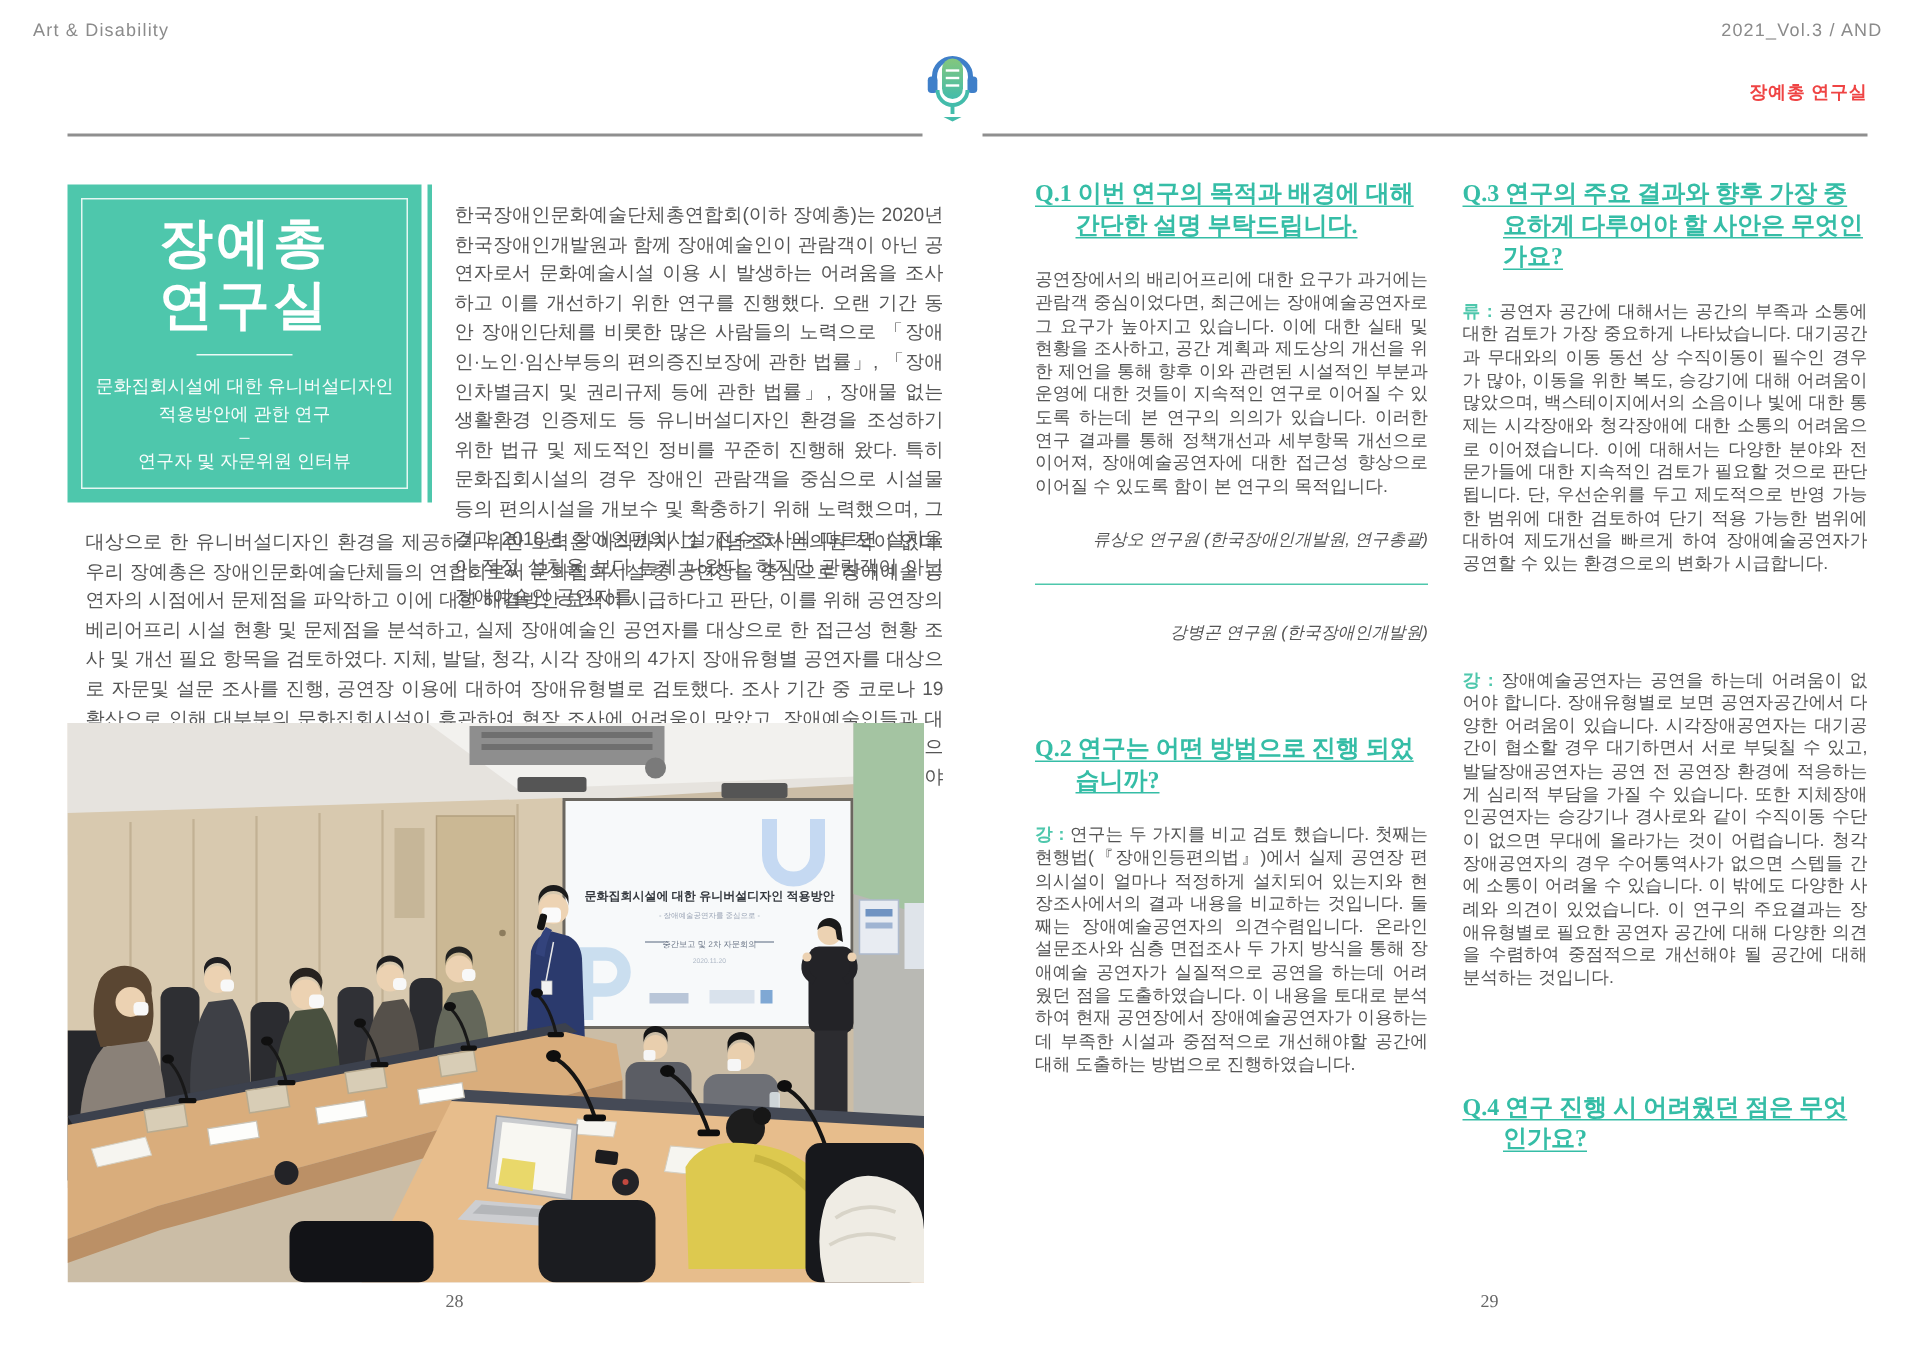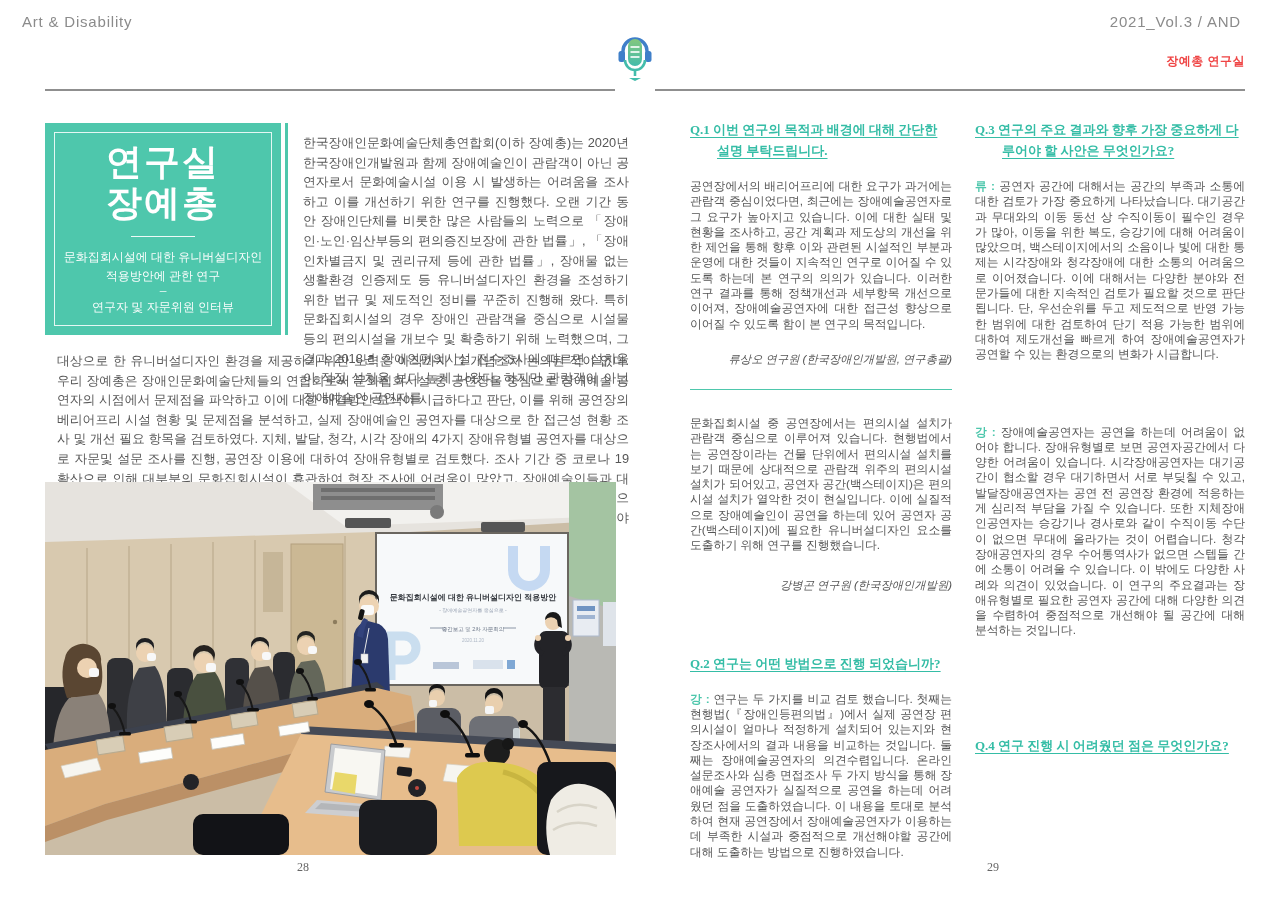--- a/index.html
+++ b/index.html
@@ -1,22 +1,22 @@
 <!DOCTYPE html>
 <html><head>
 <meta charset="utf-8">
 <style>
   html,body{margin:0;padding:0;background:#ffffff;}
   body{width:1270px;height:897px;position:relative;overflow:hidden;
        font-family:"Liberation Sans","DejaVu Sans",sans-serif;color:#565656;}
   .abs{position:absolute;}
   
-  .hdr{font-size:15px;letter-spacing:.8px;color:#8b8b8b;top:13px;}
+  .hdr{font-size:12px;letter-spacing:.8px;color:#8b8b8b;top:13px;}
   .hdr-l{left:22px;}
-  .hdr-r{right:29px;margin-left:44px;}
+  .hdr-r{right:15px;margin-left:44px;}
   .logo{left:616px;top:32px;}
   .section-label{right:25px;top:53px;font-size:12px;font-weight:bold;color:#ef4444;letter-spacing:.5px;}
   .rule{top:89px;height:2px;background:#8f8f8f;}
   .rule-l{left:45px;width:570px;}
   .rule-r{left:655px;width:590px;}
   
   .title-box{left:45px;top:123px;width:236px;height:212px;background:#4ec7ac;}
   .tb-inner{position:absolute;left:9px;top:9px;right:9px;bottom:9px;border:1px solid rgba(255,255,255,.85);
             display:flex;flex-direction:column;align-items:center;justify-content:center;text-align:center;color:#fff;}
   .tb-big{font-size:36px;font-weight:800;line-height:1.14;letter-spacing:2px;}
@@ -31,29 +31,29 @@
   
   .photo{left:45px;top:482px;}
   
   .pn{font-family:"Liberation Serif","DejaVu Serif",serif;font-size:12px;color:#666;top:860px;}
   .pn-l{left:297px;}
   .pn-r{left:947px;margin-left:40px;}
   
   .col{position:absolute;top:119px;}
   .col1{left:690px;width:262px;}
   .col2{left:975px;width:270px;}
-  .q{font-family:"Liberation Serif","DejaVu Serif",serif;font-size:13px;font-weight:bold;color:#35bda6;
+  .q{font-family:"Liberation Serif","DejaVu Serif",serif;font-size:16px;font-weight:bold;color:#35bda6;
      line-height:21px;margin:0;padding-left:27px;text-indent:-27px;
      text-decoration:underline;text-underline-offset:3px;text-decoration-thickness:1px;}
   .bp{font-size:11.8px;line-height:15.3px;text-align:justify;color:#555;margin:18px 0 0;}
   .att{font-style:italic;font-size:11.3px;text-align:right;color:#555;margin-top:20px;}
   .thr{height:1px;background:#4ec7ac;margin-top:22px;}
   .sp{color:#4ec7ac;font-weight:bold;}
   .mt24{margin-top:24px;}.mt26{margin-top:26px;}.mt60{margin-top:60px;}
-  .mt62{margin-top:62px;}.mt72{margin-top:96px;}.mt16{margin-top:16px;}
+  .mt62{margin-top:62px;}.mt72{margin-top:68px;}.mt16{margin-top:16px;}
 </style>
 </head>
 <body>
 
 <div>
 
   <div class="abs hdr hdr-l">Art &amp; Disability</div>
   <div class="abs hdr hdr-r">2021_Vol.3 / AND</div>
   <svg class="abs logo" width="38" height="50" viewBox="0 0 38 50">
     <defs>
@@ -74,22 +74,22 @@
     <path d="M9 28 a10 10 0 0 0 20 0" fill="none" stroke="#43bcab" stroke-width="2.6"></path>
     <line x1="19" y1="38.5" x2="19" y2="44" stroke="#43bcab" stroke-width="2.6"></line>
     <path d="M13 46 h12 l-6 3 z" fill="#43bcab"></path>
   </svg>
   <div class="abs section-label">장예총 연구실</div>
   <div class="abs rule rule-l"></div>
   <div class="abs rule rule-r"></div>
 
   <div class="abs title-box">
     <div class="tb-inner">
+      <div class="tb-big">장예총</div>
       <div class="tb-big">연구실</div>
-      <div class="tb-big">장예총</div>
       <div class="tb-div"></div>
       <div class="tb-sub">문화집회시설에 대한 유니버설디자인</div>
       <div class="tb-sub">적용방안에 관한 연구</div>
       <div class="tb-sub tb-dash">–</div>
       <div class="tb-sub">연구자 및 자문위원 인터뷰</div>
     </div>
   </div>
   <div class="abs teal-vrule"></div>
 
   <p class="abs intro intro-col">한국장애인문화예술단체총연합회(이하 장예총)는 2020년 한국장애인개발원과 함께 장애예술인이 관람객이 아닌 공연자로서 문화예술시설 이용 시 발생하는 어려움을 조사하고 이를 개선하기 위한 연구를 진행했다. 오랜 기간 동안 장애인단체를 비롯한 많은 사람들의 노력으로 「장애인·노인·임산부등의 편의증진보장에 관한 법률」, 「장애인차별금지 및 권리규제 등에 관한 법률」, 장애물 없는 생활환경 인증제도 등 유니버설디자인 환경을 조성하기 위한 법규 및 제도적인 정비를 꾸준히 진행해 왔다. 특히 문화집회시설의 경우 장애인 관람객을 중심으로 시설물 등의 편의시설을 개보수 및 확충하기 위해 노력했으며, 그 결과 2018년 장애인편의시설 전수조사에 따르면 설치율이 적정 설치율 보다 높게 나왔다. 하지만 관람객이 아닌 장애예술인 공연자를</p>
@@ -316,21 +316,20 @@
   </svg>
 
   <div class="abs pn pn-l">28</div>
   <div class="abs pn pn-r">29</div>
 
   <div class="col col1">
     <h3 class="q">Q.1 이번 연구의 목적과 배경에 대해 간단한 설명 부탁드립니다.</h3>
     <p class="bp">공연장에서의 배리어프리에 대한 요구가 과거에는 관람객 중심이었다면, 최근에는 장애예술공연자로 그 요구가 높아지고 있습니다. 이에 대한 실태 및 현황을 조사하고, 공간 계획과 제도상의 개선을 위한 제언을 통해 향후 이와 관련된 시설적인 부분과 운영에 대한 것들이 지속적인 연구로 이어질 수 있도록 하는데 본 연구의 의의가 있습니다. 이러한 연구 결과를 통해 정책개선과 세부항목 개선으로 이어져, 장애예술공연자에 대한 접근성 향상으로 이어질 수 있도록 함이 본 연구의 목적입니다.</p>
     <div class="att">류상오 연구원 (한국장애인개발원, 연구총괄)</div>
     <div class="thr"></div>
-    <p class="bp mt26">문화집회시설 중 공연장에서는 편의시설 설치가 관람객 중심으로 이루어져 있습니다. 현행법에서는 공연장이라는 건물 단위에서 편의시설 설치를 보기 때문에 상대적으로 관람객 위주의 편의시설 설치가 되어있고, 공연자 공간(백스테이지)은 편의시설 설치가 열악한 것이 현실입니다. 이에 실질적으로 장애예술인이 공연을 하는데 있어 공연자 공간(백스테이지)에 필요한 유니버설디자인 요소를 도출하기 위해 연구를 진행했습니다.</p>
     <div class="att mt24">강병곤 연구원 (한국장애인개발원)</div>
     <h3 class="q mt60">Q.2 연구는 어떤 방법으로 진행 되었습니까?</h3>
     <p class="bp"><span class="sp">강 : </span><span>연구는 두 가지를 비교 검토 했습니다. 첫째는 현행법(『장애인등편의법』)에서 실제 공연장 편의시설이 얼마나 적정하게 설치되어 있는지와 현장조사에서의 결과 내용을 비교하는 것입니다. 둘째는 장애예술공연자의 의견수렴입니다. 온라인 설문조사와 심층 면접조사 두 가지 방식을 통해 장애예술 공연자가 실질적으로 공연을 하는데 어려웠던 점을 도출하였습니다. 이 내용을 토대로 분석하여 현재 공연장에서 장애예술공연자가 이용하는 데 부족한 시설과 중점적으로 개선해야할 공간에 대해 도출하는 방법으로 진행하였습니다.</span></p>
   </div>
 
   <div class="col col2">
     <h3 class="q">Q.3 연구의 주요 결과와 향후 가장 중요하게 다루어야 할 사안은 무엇인가요?</h3>
     <p class="bp"><span class="sp">류 : </span><span>공연자 공간에 대해서는 공간의 부족과 소통에 대한 검토가 가장 중요하게 나타났습니다. 대기공간과 무대와의 이동 동선 상 수직이동이 필수인 경우가 많아, 이동을 위한 복도, 승강기에 대해 어려움이 많았으며, 백스테이지에서의 소음이나 빛에 대한 통제는 시각장애와 청각장애에 대한 소통의 어려움으로 이어졌습니다. 이에 대해서는 다양한 분야와 전문가들에 대한 지속적인 검토가 필요할 것으로 판단됩니다. 단, 우선순위를 두고 제도적으로 반영 가능한 범위에 대한 검토하여 단기 적용 가능한 범위에 대하여 제도개선을 빠르게 하여 장애예술공연자가 공연할 수 있는 환경으로의 변화가 시급합니다.</span></p>
     <p class="bp mt62"><span class="sp">강 : </span><span>장애예술공연자는 공연을 하는데 어려움이 없어야 합니다. 장애유형별로 보면 공연자공간에서 다양한 어려움이 있습니다. 시각장애공연자는 대기공간이 협소할 경우 대기하면서 서로 부딪칠 수 있고, 발달장애공연자는 공연 전 공연장 환경에 적응하는 게 심리적 부담을 가질 수 있습니다. 또한 지체장애인공연자는 승강기나 경사로와 같이 수직이동 수단이 없으면 무대에 올라가는 것이 어렵습니다. 청각장애공연자의 경우 수어통역사가 없으면 스텝들 간에 소통이 어려울 수 있습니다. 이 밖에도 다양한 사례와 의견이 있었습니다. 이 연구의 주요결과는 장애유형별로 필요한 공연자 공간에 대해 다양한 의견을 수렴하여 중점적으로 개선해야 될 공간에 대해 분석하는 것입니다.</span></p>
     <h3 class="q mt72">Q.4 연구 진행 시 어려웠던 점은 무엇인가요?</h3>

